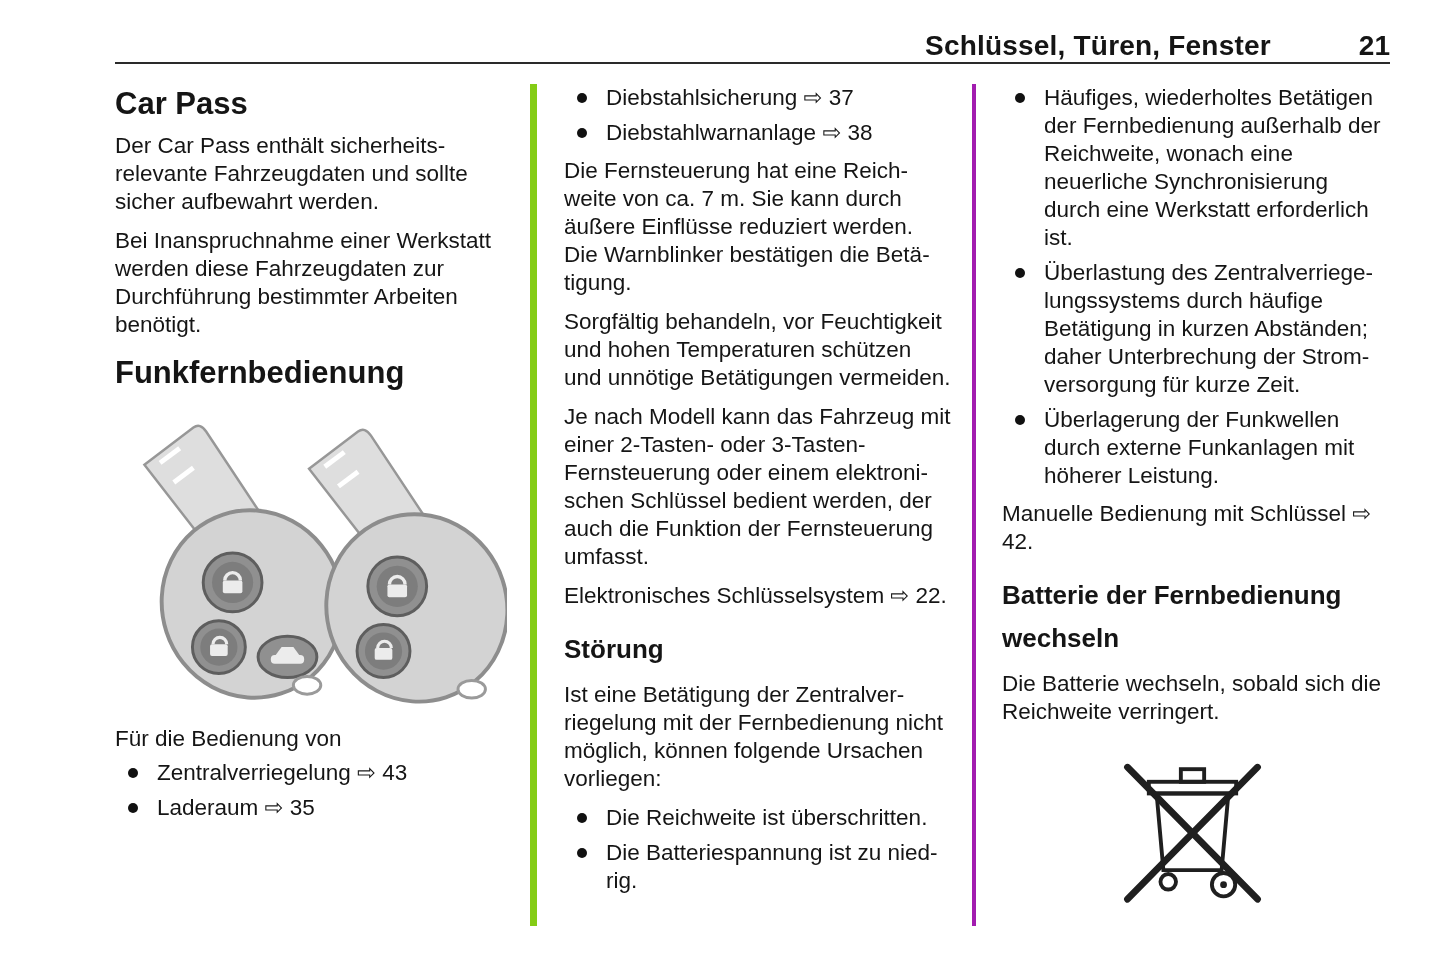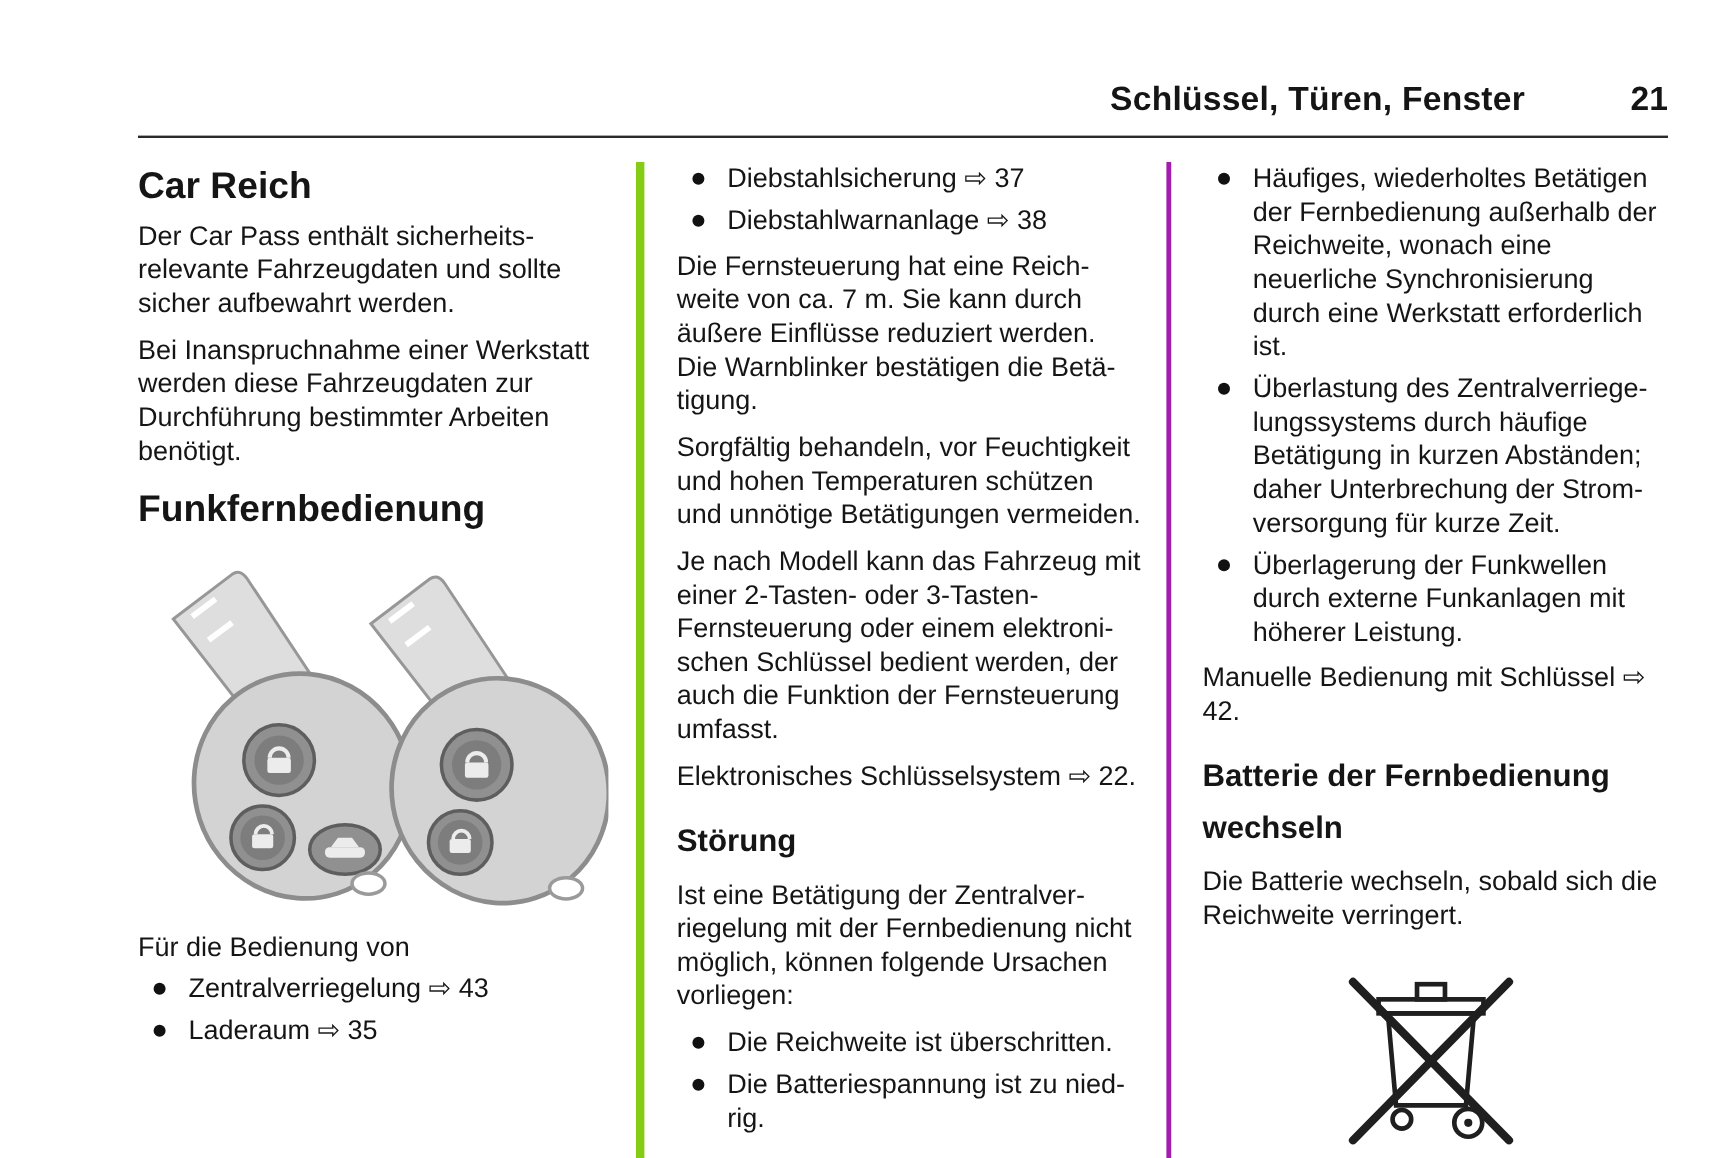--- a/index.html
+++ b/index.html
@@ -8,21 +8,21 @@
     width: 1445px; height: 965px;
     font-family: "Liberation Sans", sans-serif;
     color: #151515;
     overflow: hidden;
   }
   .page { width: 1445px; height: 965px; padding: 30px 55px 20px 115px; background: #fff; }
 
   
   .page-header {
     display: flex; justify-content: flex-end; align-items: baseline;
-    padding-bottom: 14px; border-bottom: 2px solid #2a2a2a; margin-top: 37px;
+    border-bottom: 2px solid #2a2a2a;
   }
   .chapter-title { font-size: 28px; font-weight: bold; letter-spacing: 0.2px; }
   .page-number { font-size: 28px; font-weight: bold; margin-left: 88px; }
 
   
   .columns { display: flex; align-items: stretch; padding-top: 20px; height: 862px; }
   .col { font-size: 22.5px; line-height: 28px; }
   .col1 { width: 415px; padding-right: 22px; }
   .col2 { width: 442px; padding-left: 27px; padding-right: 20px; border-left: 7px solid #84cc16; }
   .col3 { width: 418px; padding-left: 26px; border-left: 4px solid #a21caf; }
@@ -49,21 +49,21 @@
 <div class="page">
 
   <div class="page-header">
     <span class="chapter-title">Schlüssel, Türen, Fenster</span>
     <span class="page-number">21</span>
   </div>
 
   <div class="columns">
 
     <section class="col col1">
-      <h1 class="big">Car Reich</h1>
+      <h1 class="big">Car Pass</h1>
       <p>Der Car Pass enthält sicherheits­relevante Fahrzeugdaten und sollte sicher aufbewahrt werden.</p>
       <p>Bei Inanspruchnahme einer Werk­statt werden diese Fahrzeugdaten zur Durchführung bestimmter Arbei­ten benötigt.</p>
 
       <h1 class="big funk">Funkfernbedienung</h1>
 
       <figure class="keys-figure">
         <svg width="392" height="300" viewBox="0 0 400 300">
           <g>
             <path d="M30,58 L80,20 Q87,15 93,24 L162,128 L114,166 Z" fill="#dedede" stroke="#979797" stroke-width="2.5"></path>
             <path d="M46,56 l20,-15 M60,76 l20,-15" stroke="#ffffff" stroke-width="5" fill="none"></path>

